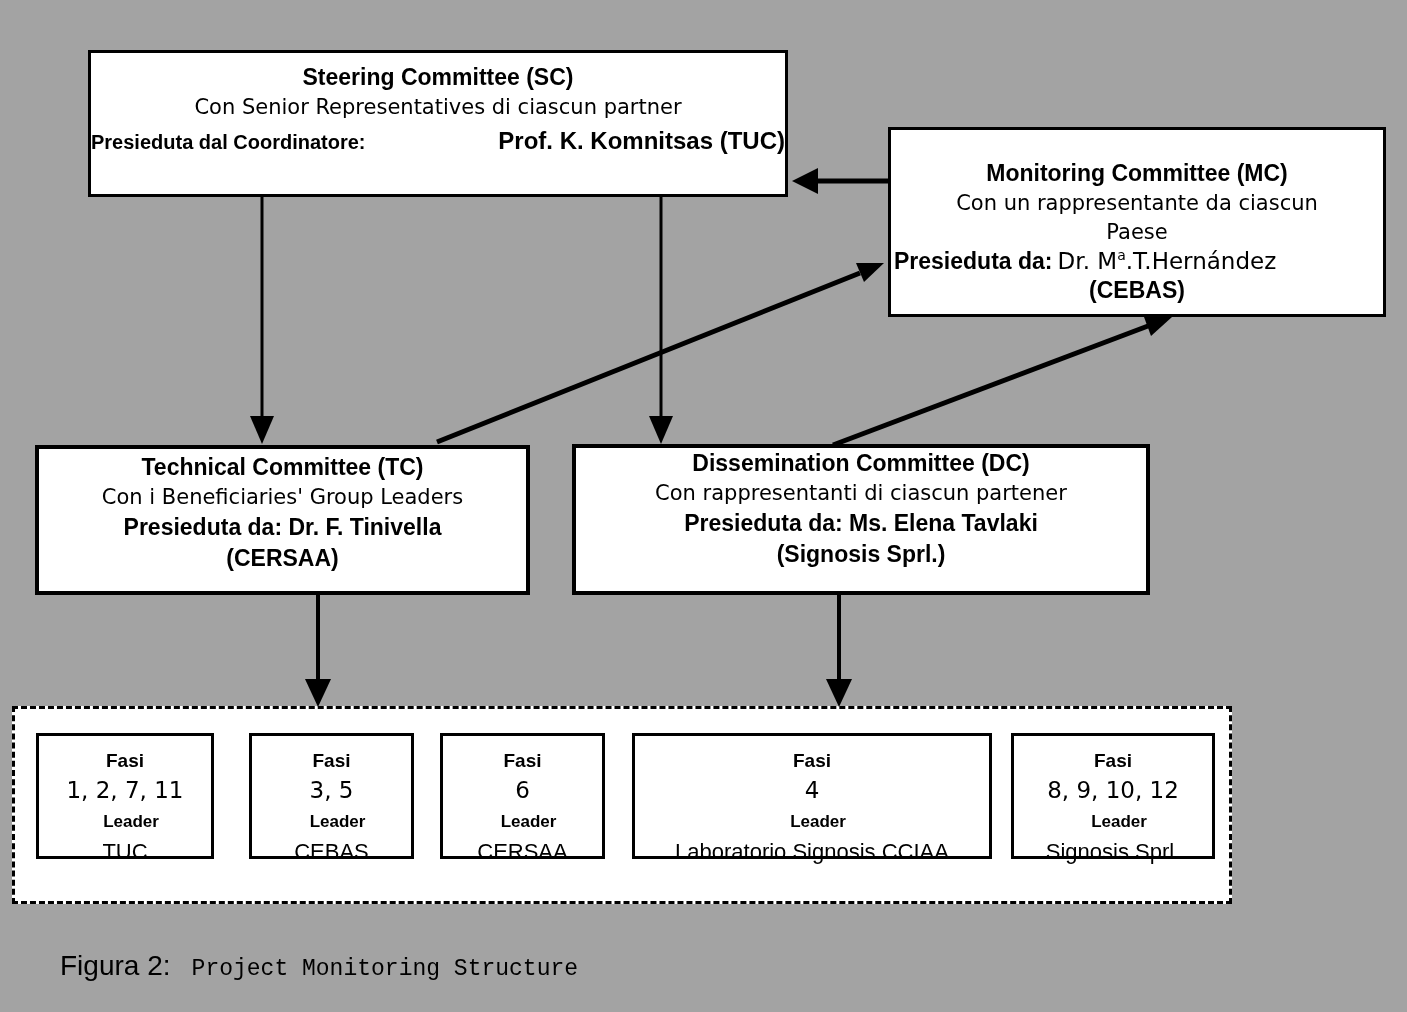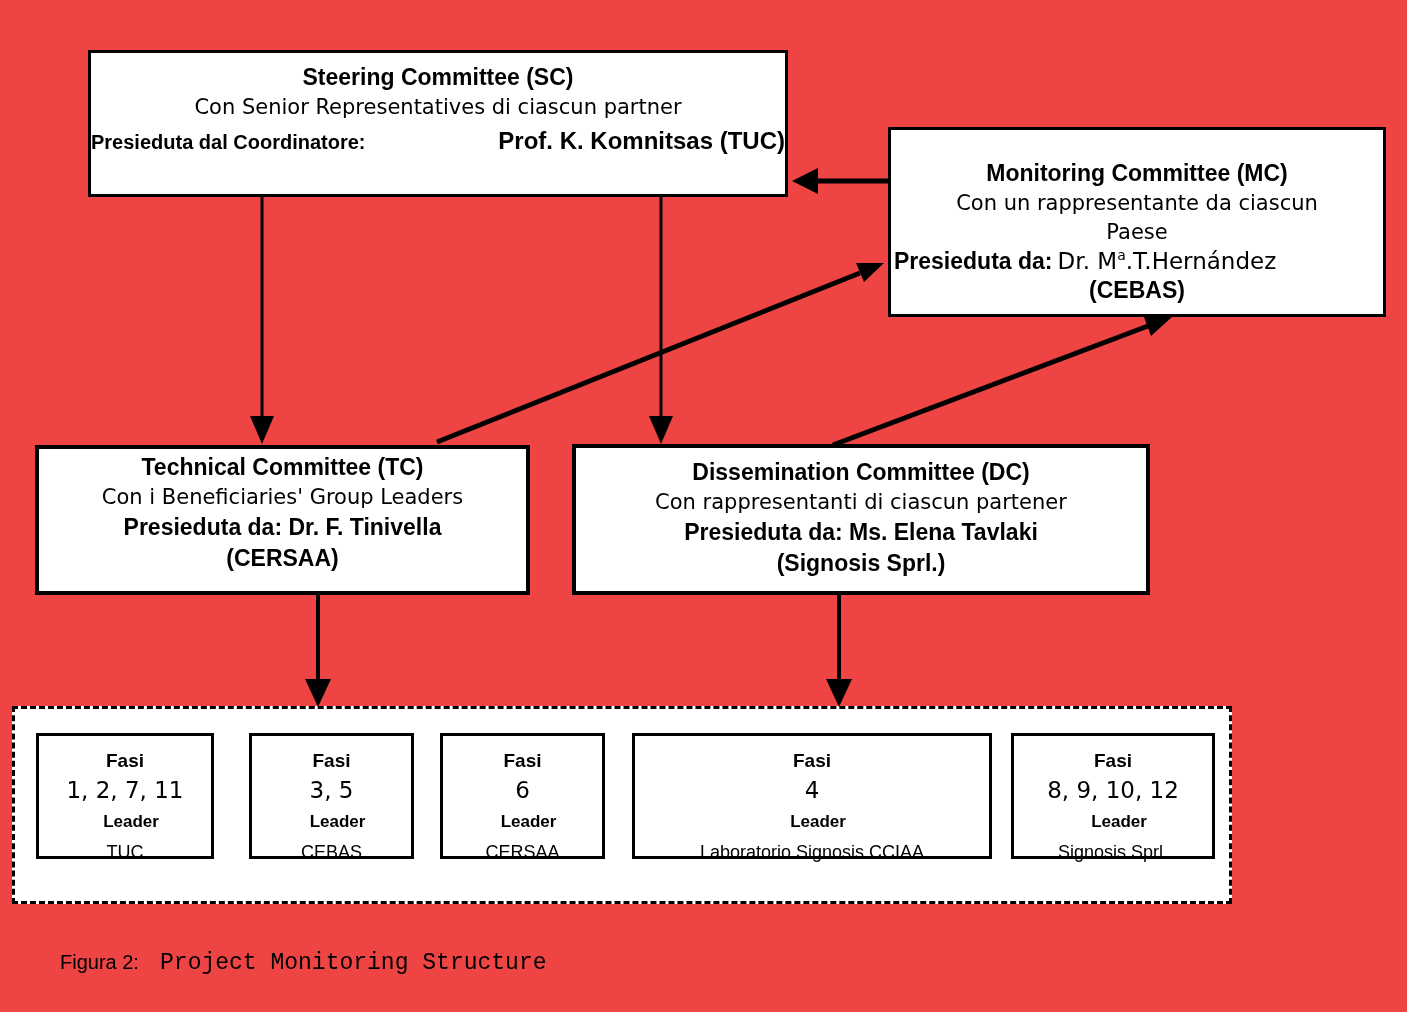--- a/index.html
+++ b/index.html
@@ -1,17 +1,17 @@
 <!DOCTYPE html>
 <html><head>
 <meta charset="utf-8">
 <style>
   html,body{margin:0;padding:0;background:#ffffff;}
   #stage{
-    position:relative;width:1407px;height:1012px;background:#ef4444;
+    position:relative;width:1407px;height:1012px;background:#a3a3a3;
     font-family:"DejaVu Sans",sans-serif;color:#000;overflow:hidden;
   }
   .box{
     position:absolute;background:#ffffff;border:3px solid #000;
     box-sizing:border-box;text-align:center;
   }
   .title{
     font-family:"Liberation Sans",sans-serif;font-weight:bold;
     font-size:23px;line-height:31px;
   }
@@ -38,21 +38,21 @@
     font-family:"Liberation Sans",sans-serif;font-weight:bold;font-size:23px;
   }
   #mc .chair-name{font-family:"DejaVu Sans",sans-serif;font-size:23px;}
   #mc .chair-name sup{font-size:14px;}
   #mc .chair-org{
     font-family:"Liberation Sans",sans-serif;font-weight:bold;
     font-size:23px;line-height:31px;
   }
   
   #tc{left:35px;top:445px;width:495px;height:150px;border-width:4px;padding-top:3px;}
-  #dc{left:572px;top:444px;width:578px;height:151px;border-width:4px;padding-top:9px;}
+  #dc{left:572px;top:444px;width:578px;height:151px;border-width:4px;}
   .chair-line{
     font-family:"Liberation Sans",sans-serif;font-weight:bold;
     font-size:23px;line-height:31px;
   }
   
   #phases{
     position:absolute;left:12px;top:706px;width:1220px;height:198px;
     border:3px dashed #000;box-sizing:border-box;background:#ffffff;
   }
   .pbox{
@@ -67,25 +67,25 @@
   .fasi-label{
     font-family:"Liberation Sans",sans-serif;font-weight:bold;
     font-size:19px;line-height:27px;
   }
   .fasi-values{font-family:"DejaVu Sans",sans-serif;font-size:23px;line-height:32px;}
   .leader-label{
     font-family:"Liberation Sans",sans-serif;font-weight:bold;
     font-size:17px;line-height:31px;margin-left:12px;
   }
   .leader-name{
-    font-family:"Liberation Sans",sans-serif;font-size:18px;line-height:30px;
+    font-family:"Liberation Sans",sans-serif;font-size:22px;line-height:30px;
   }
   
   #caption{position:absolute;left:60px;top:950px;white-space:nowrap;}
-  #caption .cap-label{font-family:"Liberation Sans",sans-serif;font-size:20px;}
+  #caption .cap-label{font-family:"Liberation Sans",sans-serif;font-size:28px;}
   #caption .cap-text{
     font-family:Liberation Mono, monospace;font-size:23px;margin-left:16px;
   }
   
   #arrows{position:absolute;left:0;top:0;pointer-events:none;}
 </style>
 </head>
 <body>
 
 <div id="stage">

